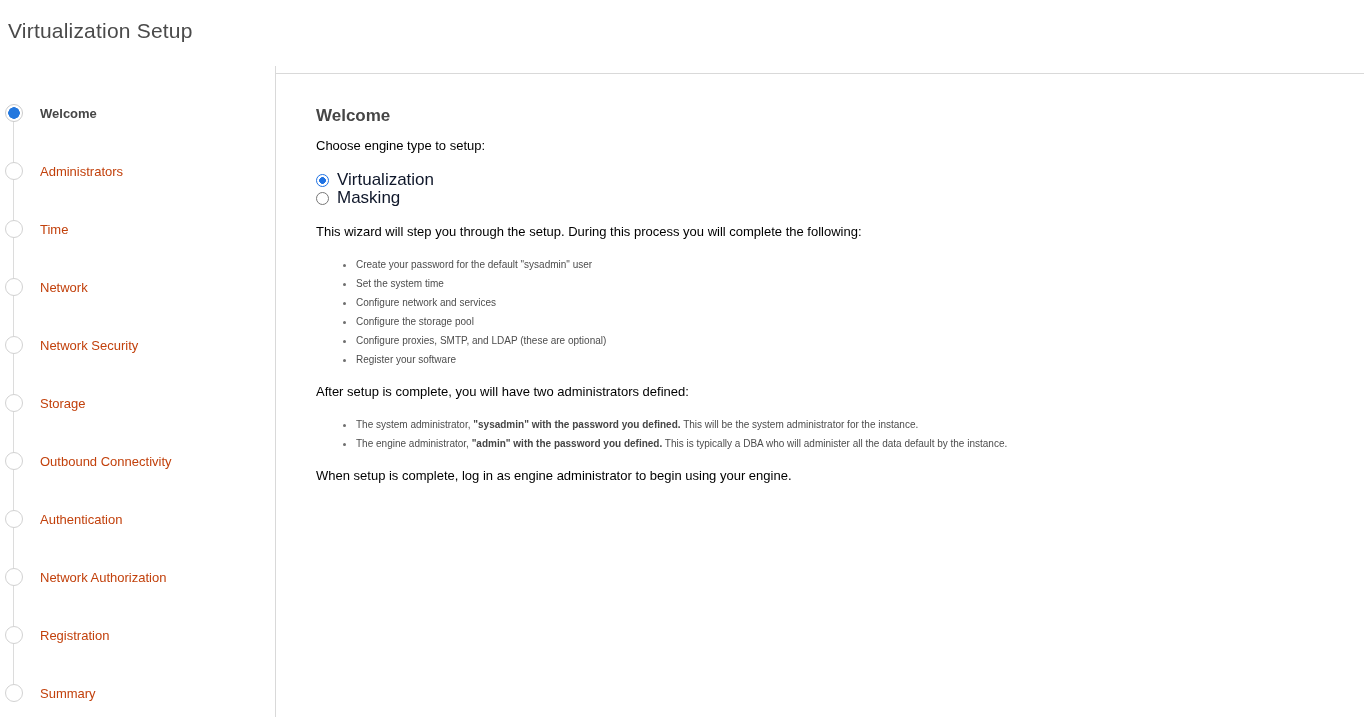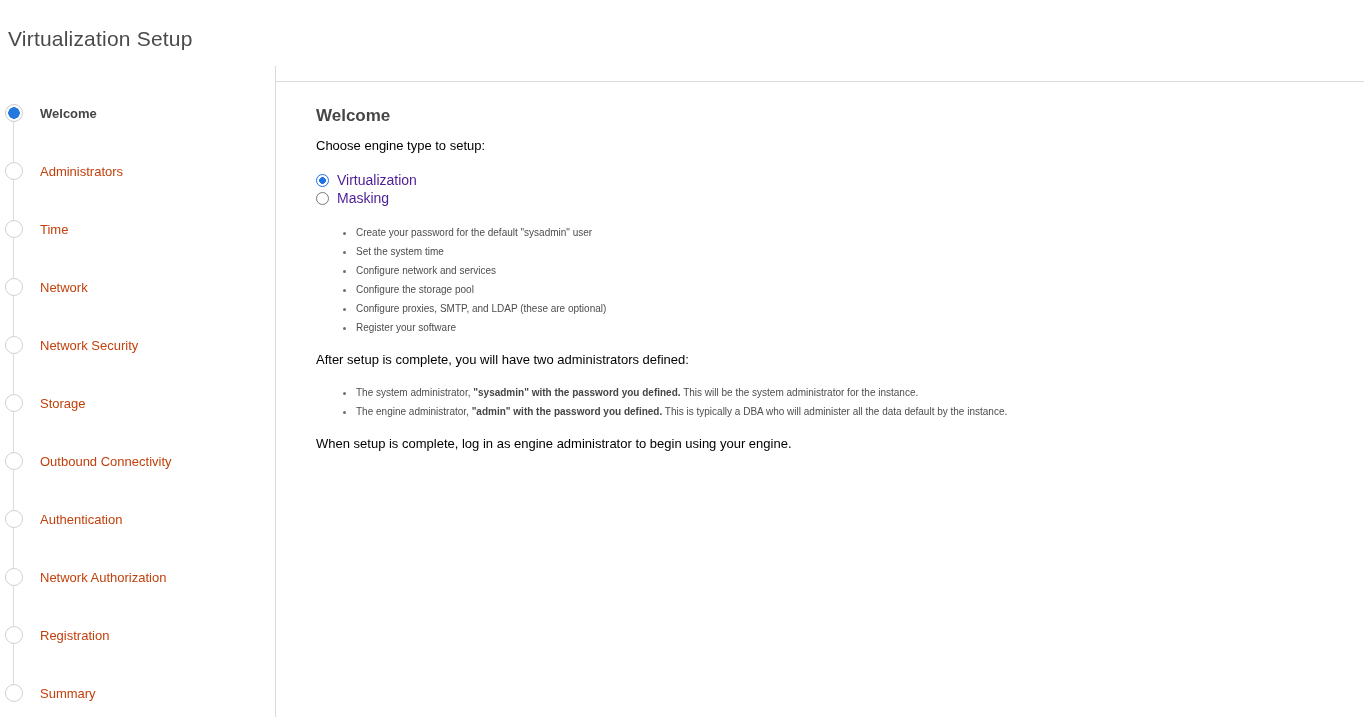--- a/index.html
+++ b/index.html
@@ -5,21 +5,21 @@
   * { margin: 0; padding: 0; box-sizing: border-box; }
   html, body {
     width: 1364px; height: 717px;
     background: #ffffff;
     font-family: "Liberation Sans", sans-serif;
     color: #4d4d4d;
     overflow: hidden;
   }
   
   .app-header {
-    position: absolute; left: 0; top: 16px; right: 0; height: 66px;
+    position: absolute; left: 0; top: 8px; right: 0; height: 66px;
     border-bottom: 1px solid #d9d9d9;
     background: #fff;
   }
   .app-title {
     position: absolute; left: 8px; top: 11px;
     font-size: 21px; font-weight: 400; color: #4a4a4a;
     letter-spacing: 0.2px;
   }
   
   .sidebar {
@@ -81,21 +81,21 @@
     border-radius: 50%;
     border: 1px solid #777777;
     background: #ffffff;
     margin-right: 8px;
     flex: 0 0 auto;
   }
   .radio-row.checked .radio-circle {
     border: 1.5px solid #1f72e3;
     background: radial-gradient(circle at center, #1f72e3 3.1px, #ffffff 3.6px);
   }
-  .radio-label { font-size: 14px; color: #4c1d95; }
+  .radio-label { font-size: 17px; color: #0f172a; }
   .para { margin-bottom: 14px; }
   ul.task-list, ul.admin-list {
     margin: 0 0 14px 0;
     padding-left: 40px;
     list-style: disc;
   }
   ul li {
     font-size: 10px; line-height: 18px; color: #4d4d4d;
   }
   ul li::marker { color: #6f6f6f; font-size: 11px; }
@@ -168,20 +168,21 @@
     <div class="radio-row checked">
       <span class="radio-circle"></span>
       <span class="radio-label">Virtualization</span>
     </div>
     <div class="radio-row">
       <span class="radio-circle"></span>
       <span class="radio-label">Masking</span>
     </div>
   </div>
 
+  <p class="para">This wizard will step you through the setup. During this process you will complete the following:</p>
 
   <ul class="task-list">
     <li>Create your password for the default "sysadmin" user</li>
     <li>Set the system time</li>
     <li>Configure network and services</li>
     <li>Configure the storage pool</li>
     <li>Configure proxies, SMTP, and LDAP (these are optional)</li>
     <li>Register your software</li>
   </ul>
 

